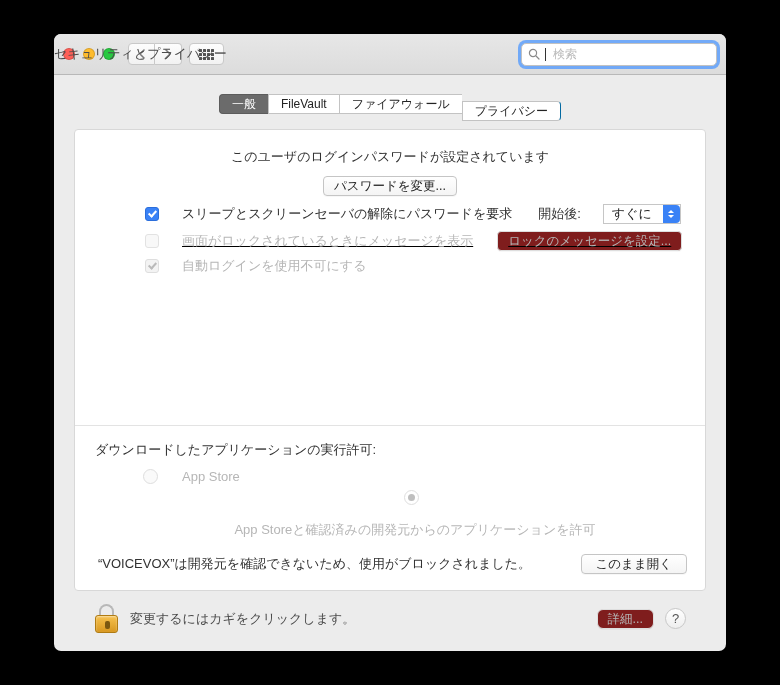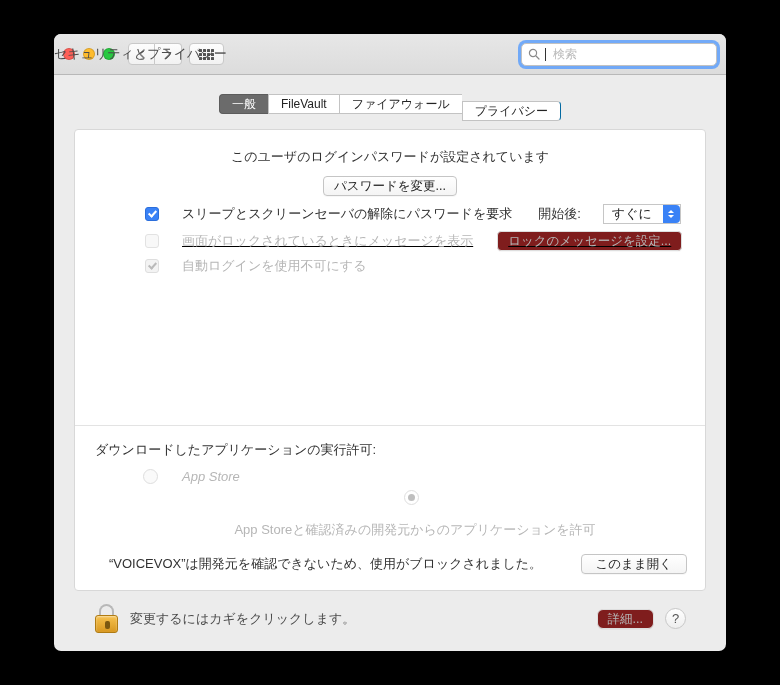--- a/index.html
+++ b/index.html
@@ -199,30 +199,30 @@
         <div class="chk odis"></div>
         <span class="lbl dim">自動ログインを使用不可にする</span>
       </div>
 
       <div class="hr" style="margin-top:150px;"></div>
 
       <div style="margin:14px 0 0 2px;">
         <span class="lbl">ダウンロードしたアプリケーションの実行許可:</span>
       </div>
 
-      <div class="row" style="margin:10px 0 0 50px;font-style:italic;">
+      <div class="row" style="margin:10px 0 0 50px;">
         <div class="radio dis"></div>
         <span class="lbl dim">App Store</span>
       </div>
       <div class="row" style="margin:6px 0 0 50px;flex-direction:column;">
         <div class="radio sel-dis"></div>
         <span class="lbl dim">App Storeと確認済みの開発元からのアプリケーションを許可</span>
       </div>
 
-      <div class="row" style="margin:15px 0 0 16px;justify-content:space-between;">
+      <div class="row" style="margin:15px 0 0 5px;justify-content:space-between;">
         <span class="lbl">“VOICEVOX”は開発元を確認できないため、使用がブロックされました。</span>
         <button class="btn" style="padding:0 14px;">このまま開く</button>
       </div>
 
     </div>
 
     <div class="footer">
       <div class="lock">
         <div class="sh"></div>
         <div class="body2"></div>

